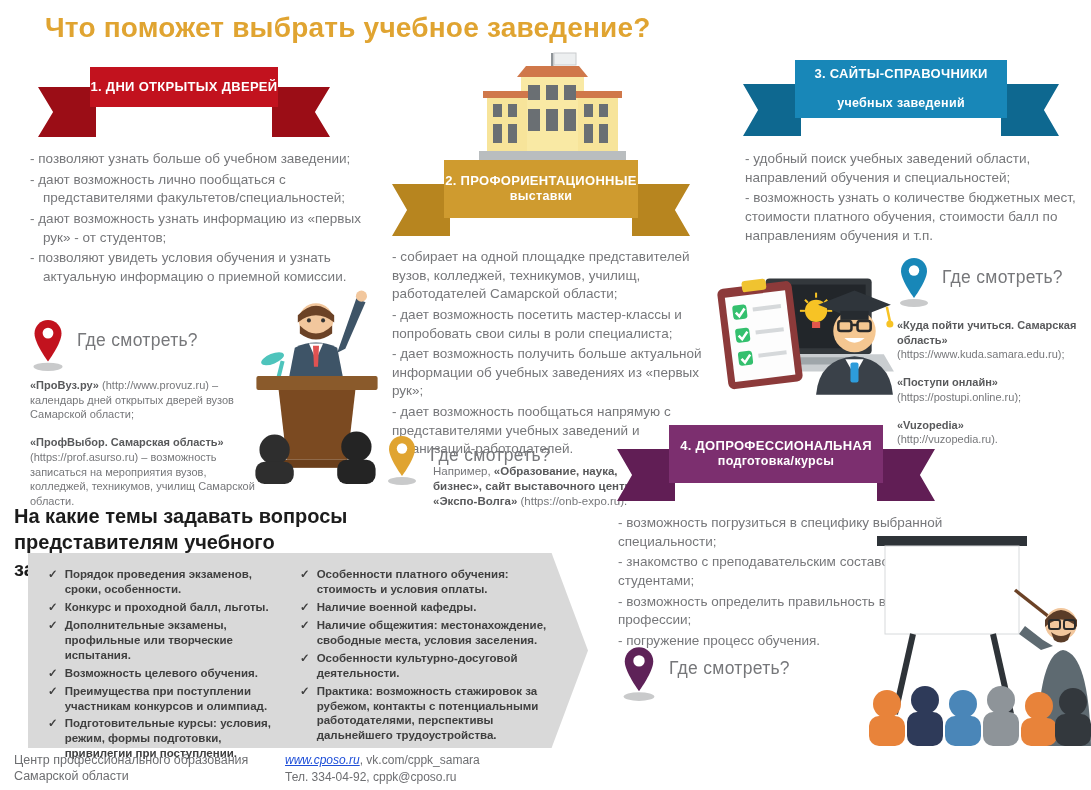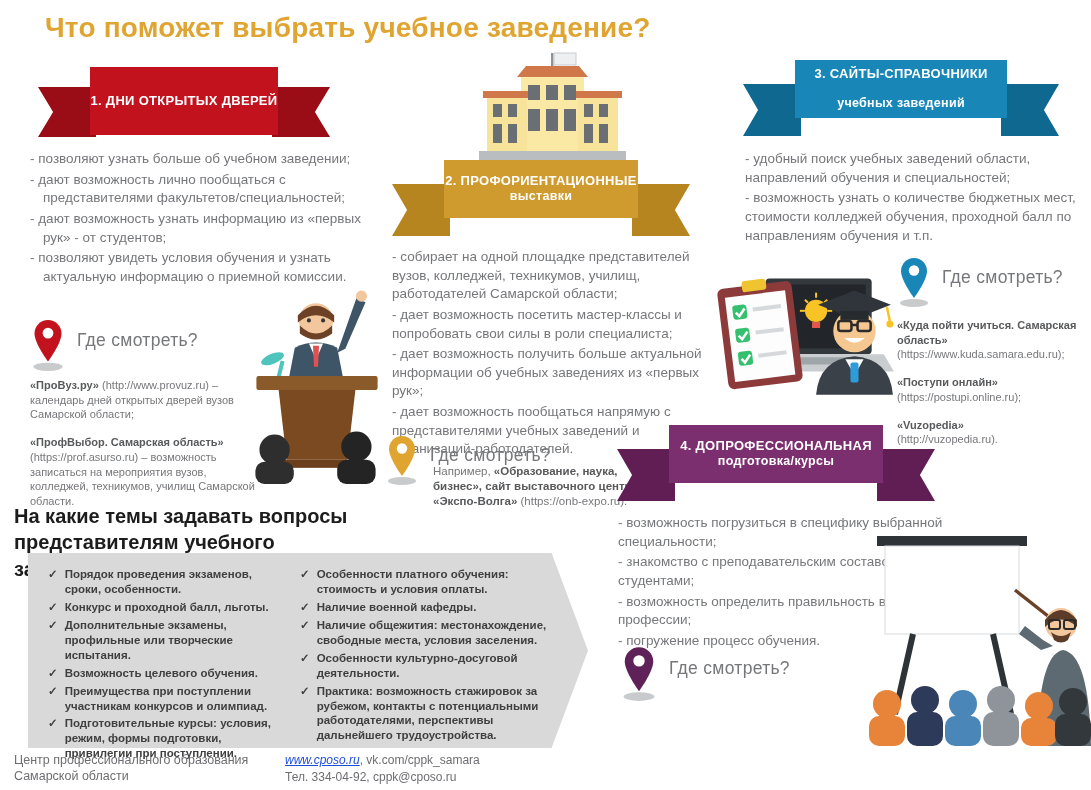--- a/index.html
+++ b/index.html
@@ -5,21 +5,21 @@
   html,body{margin:0;padding:0;background:#fff;}
   #stage{position:relative;width:1091px;height:790px;background:#fff;overflow:hidden;
          font-family:"Liberation Sans",sans-serif;color:#76777A;}
   .abs{position:absolute;}
 
   
   #title{left:0;right:0;top:12px;text-align:left;font-size:28px;font-weight:700;color:#E0A431;letter-spacing:.2px;padding-left:45px;}
 
   
   .ribbon{position:absolute;}
-  .ribbon .band{position:absolute;left:52px;right:52px;top:0;height:68px;z-index:2;
+  .ribbon .band{position:absolute;left:52px;right:52px;top:0;height:40px;z-index:2;
     display:flex;flex-direction:column;align-items:center;justify-content:center;
     color:#fff;font-weight:700;font-size:13px;text-align:center;letter-spacing:.3px;line-height:1.25;}
   .ribbon .tail{position:absolute;top:20px;width:58px;height:50px;z-index:1;}
   .ribbon .tl{left:0;clip-path:polygon(0 0,100% 0,100% 100%,0 100%,26% 50%);}
   .ribbon .tr{right:0;clip-path:polygon(0 0,100% 0,74% 50%,100% 100%,0 100%);}
   .ribbon.two .band{height:58px;}
   .ribbon.two .tail{top:24px;height:52px;}
   .red  .band{background:#C2121E;} .red  .tail{background:#9B0D16;}
   .gold .band{background:#CF9B2F;} .gold .tail{background:#B7851F;}
   .blue .band{background:#1887B8;gap:14px;} .blue .tail{background:#0E6globalThis890;}
@@ -172,21 +172,21 @@
     <div class="tail tl"></div>
     <div class="tail tr"></div>
     <div class="band">
       <span>3. САЙТЫ-СПРАВОЧНИКИ</span>
       <span class="l2">учебных заведений</span>
     </div>
   </div>
 
   <div class="abs pts" style="left:745px;top:150px;width:337px;">
     <p>- удобный поиск учебных заведений области, направлений обучения и специальностей;</p>
-    <p>- возможность узнать о количестве бюджетных мест, стоимости колледжей обучения, проходной балл по направлениям обучения и т.п.</p>
+    <p>- возможность узнать о количестве бюджетных мест, стоимости платного обучения, стоимости балл по направлениям обучения и т.п.</p>
   </div>
 
   <svg class="abs" style="left:715px;top:258px;" width="187" height="137" viewBox="0 0 185 135">
     <rect x="50" y="20" width="105" height="75" rx="4" fill="#33383C"></rect>
     <rect x="56" y="26" width="93" height="63" fill="#22262A"></rect>
     <circle cx="100" cy="52" r="11" fill="#F7C325"></circle>
     <rect x="96" y="63" width="8" height="6" fill="#E2574C"></rect>
     <g stroke="#F7C325" stroke-width="2">
       <line x1="100" y1="34" x2="100" y2="39"></line>
         <line x1="84" y1="52" x2="89" y2="52"></line>

